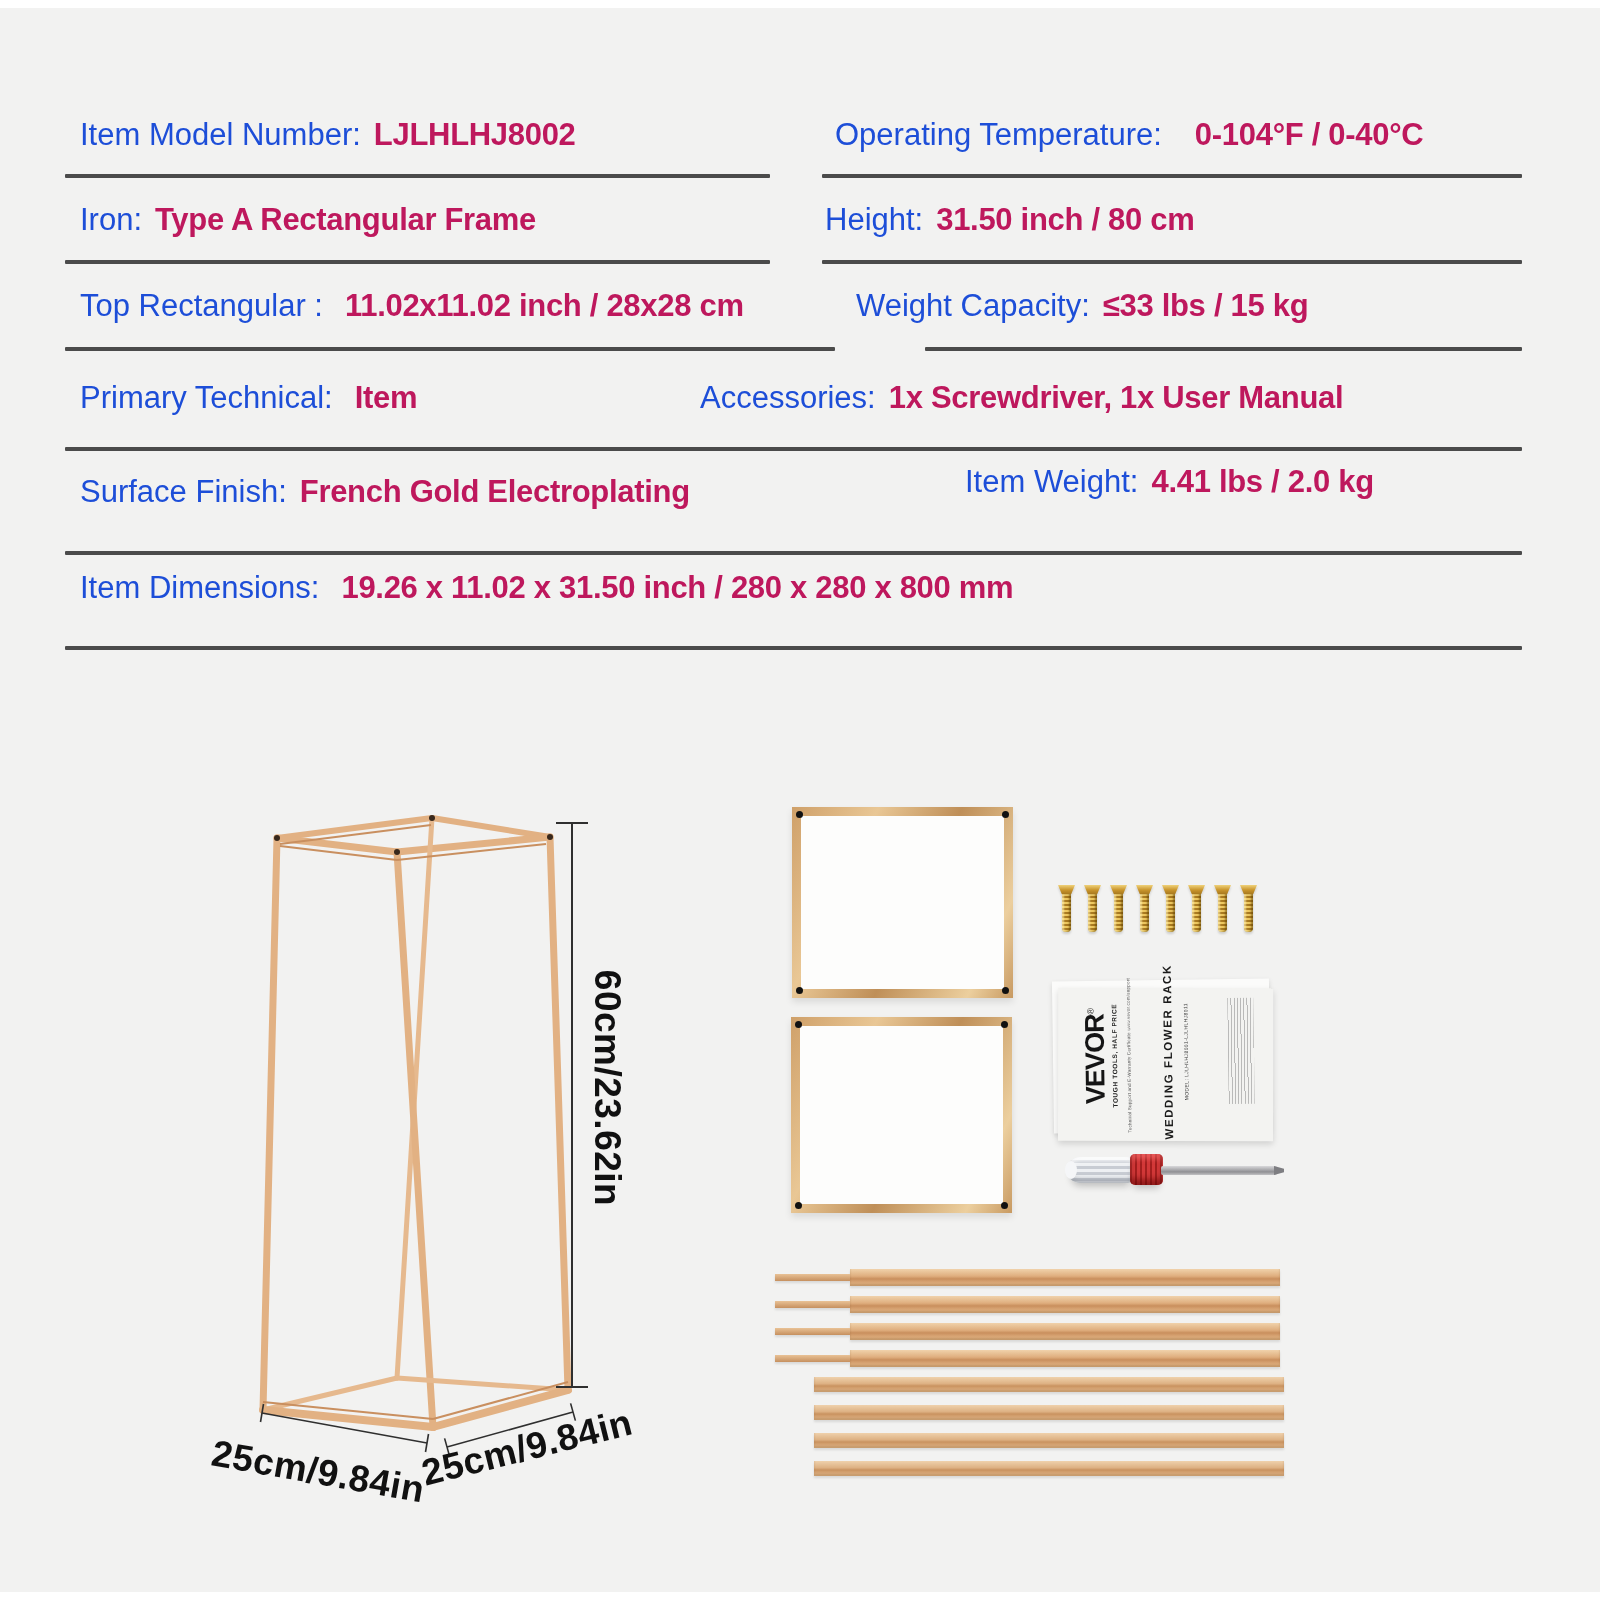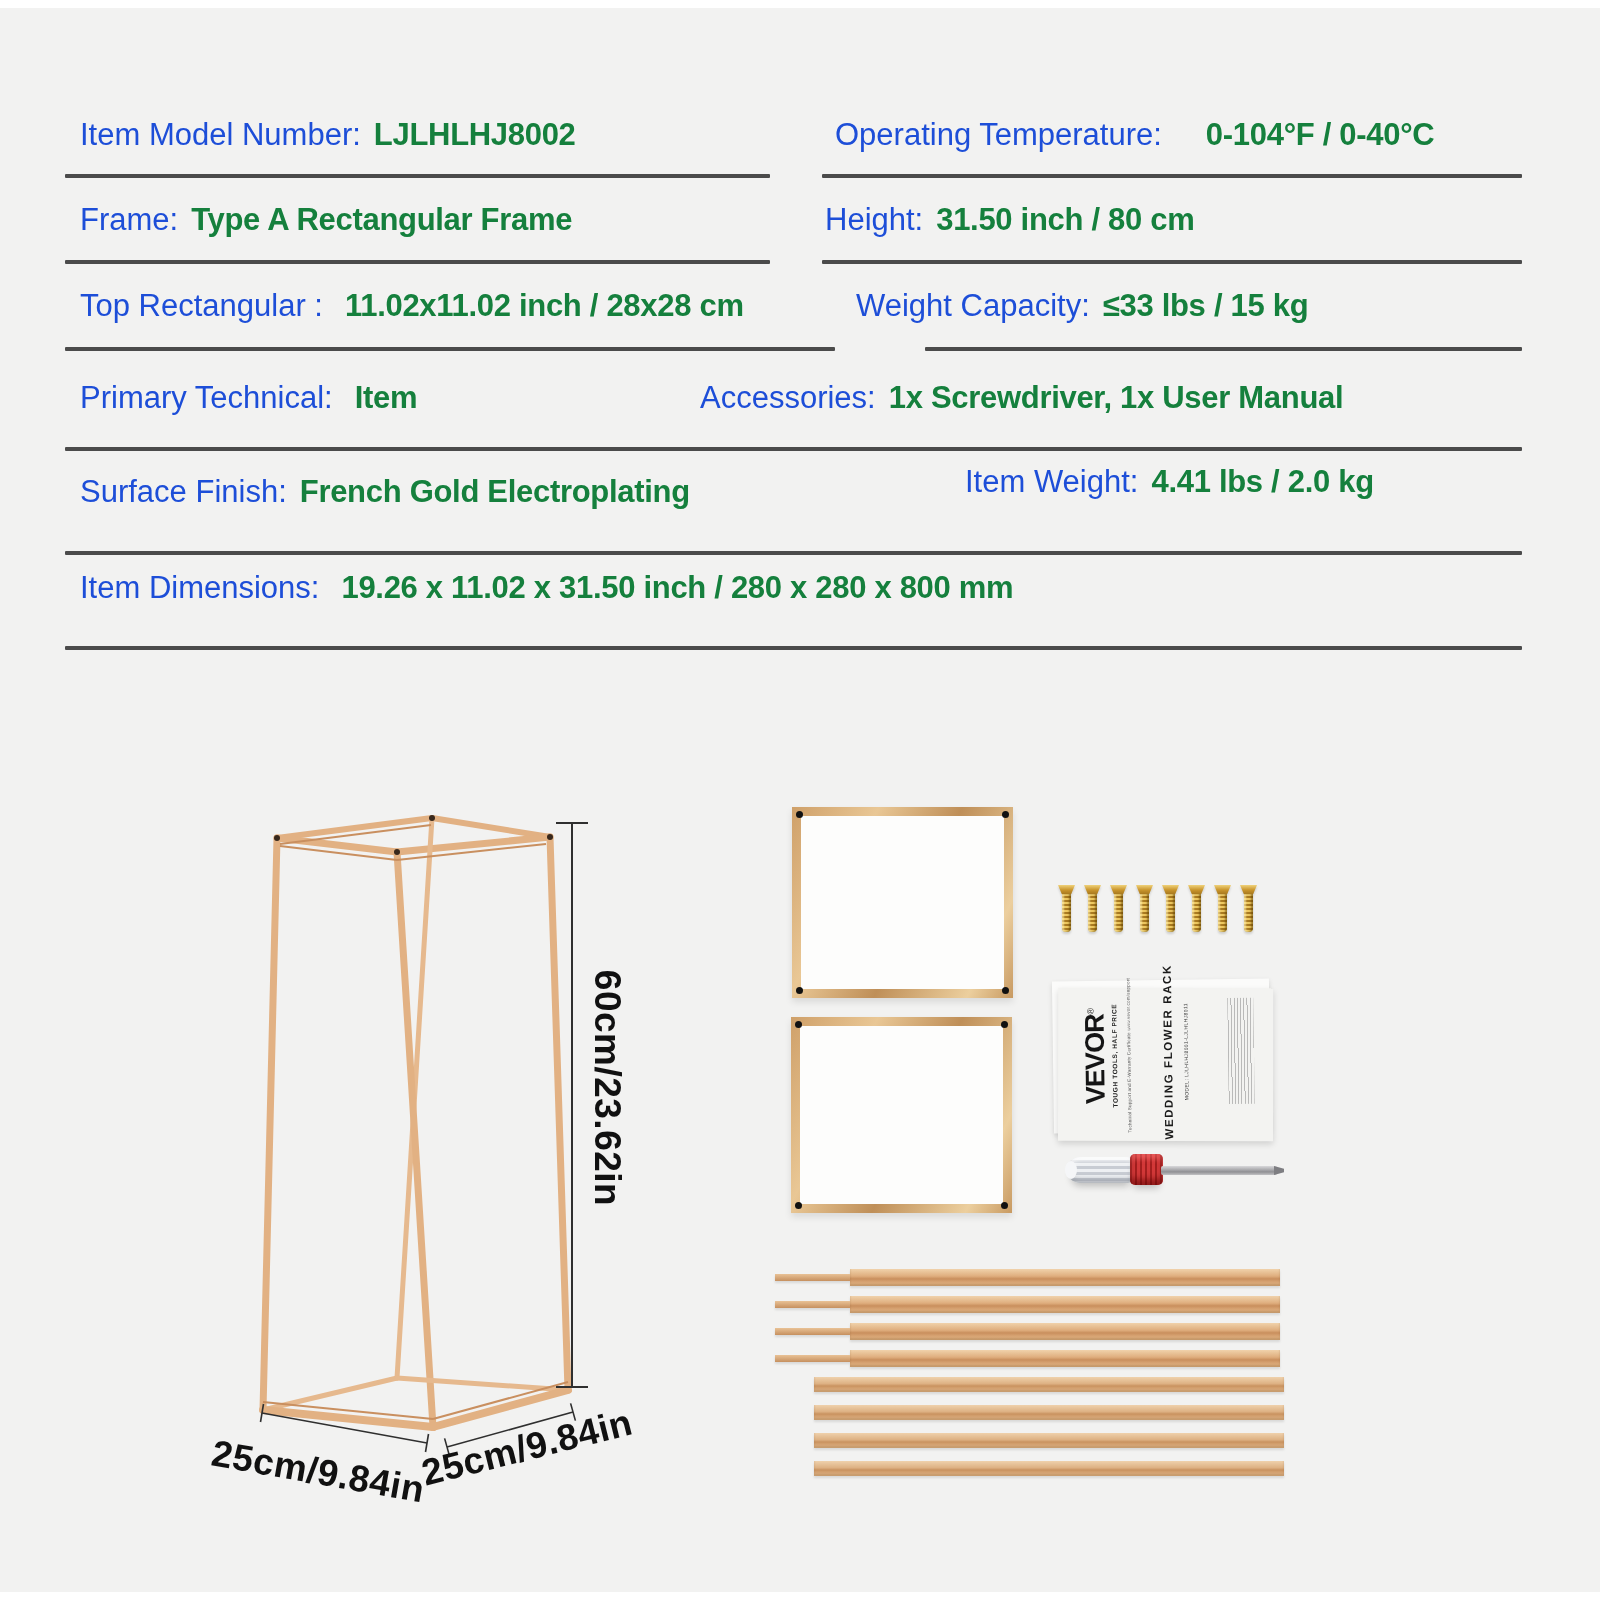--- a/index.html
+++ b/index.html
@@ -4,22 +4,22 @@
 <style>
   html,body{margin:0;padding:0;background:#ddd;}
   #canvas{
     position:relative;width:1600px;height:1600px;overflow:hidden;
     background:#f2f2f1;font-family:"Liberation Sans",sans-serif;color:#0c0c0c;
   }
   .edge-strip{position:absolute;left:0;width:1600px;height:8px;background:#ffffff;}
   
   .cell{position:absolute;white-space:nowrap;font-size:31px;line-height:1.2;}
   .lbl{font-weight:400;color:#1d4ed8;}
-  .val{font-weight:700;margin-left:13px;color:#15803d;letter-spacing:-0.3px;}
-  .val-wide-gap{margin-left:44px;}
+  .val{font-weight:700;margin-left:13px;color:#be185d;letter-spacing:-0.3px;}
+  .val-wide-gap{margin-left:33px;}
   .val-mid-gap{margin-left:22px;}
   .hr{position:absolute;height:4px;background:#4b4b4b;border-radius:1px;}
   
   .dim-label{
     position:absolute;font-weight:700;font-size:37px;color:#111;white-space:nowrap;
     letter-spacing:0.5px;
   }
   .stand-svg{position:absolute;left:200px;top:780px;}
   
   .gframe{
@@ -117,21 +117,21 @@
     <div class="cell" style="left:80px;top:116px">
       <span class="lbl">Item Model Number:</span><span class="val">LJLHLHJ8002</span>
     </div>
     <div class="cell" style="left:835px;top:116px">
       <span class="lbl">Operating Temperature:</span><span class="val val-wide-gap">0-104°F / 0-40°C</span>
     </div>
     <div class="hr" style="left:65px;top:174px;width:705px"></div>
     <div class="hr" style="left:822px;top:174px;width:700px"></div>
 
     <div class="cell" style="left:80px;top:201px">
-      <span class="lbl">Frame:</span><span class="val">Type A Rectangular Frame</span>
+      <span class="lbl">Iron:</span><span class="val">Type A Rectangular Frame</span>
     </div>
     <div class="cell" style="left:825px;top:201px">
       <span class="lbl">Height:</span><span class="val">31.50 inch / 80 cm</span>
     </div>
     <div class="hr" style="left:65px;top:260px;width:705px"></div>
     <div class="hr" style="left:822px;top:260px;width:700px"></div>
 
     <div class="cell" style="left:80px;top:287px">
       <span class="lbl">Top Rectangular :</span><span class="val val-mid-gap">11.02x11.02 inch / 28x28 cm</span>
     </div>

